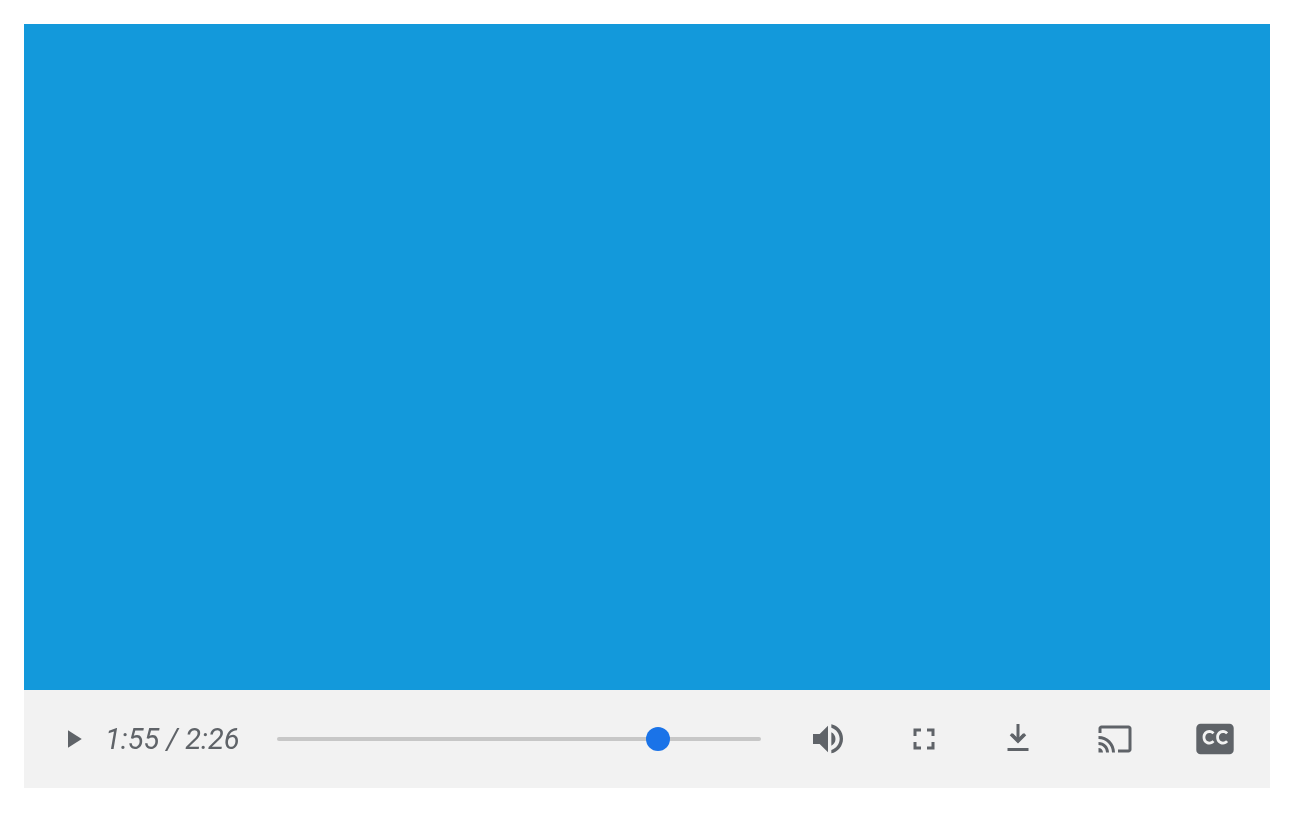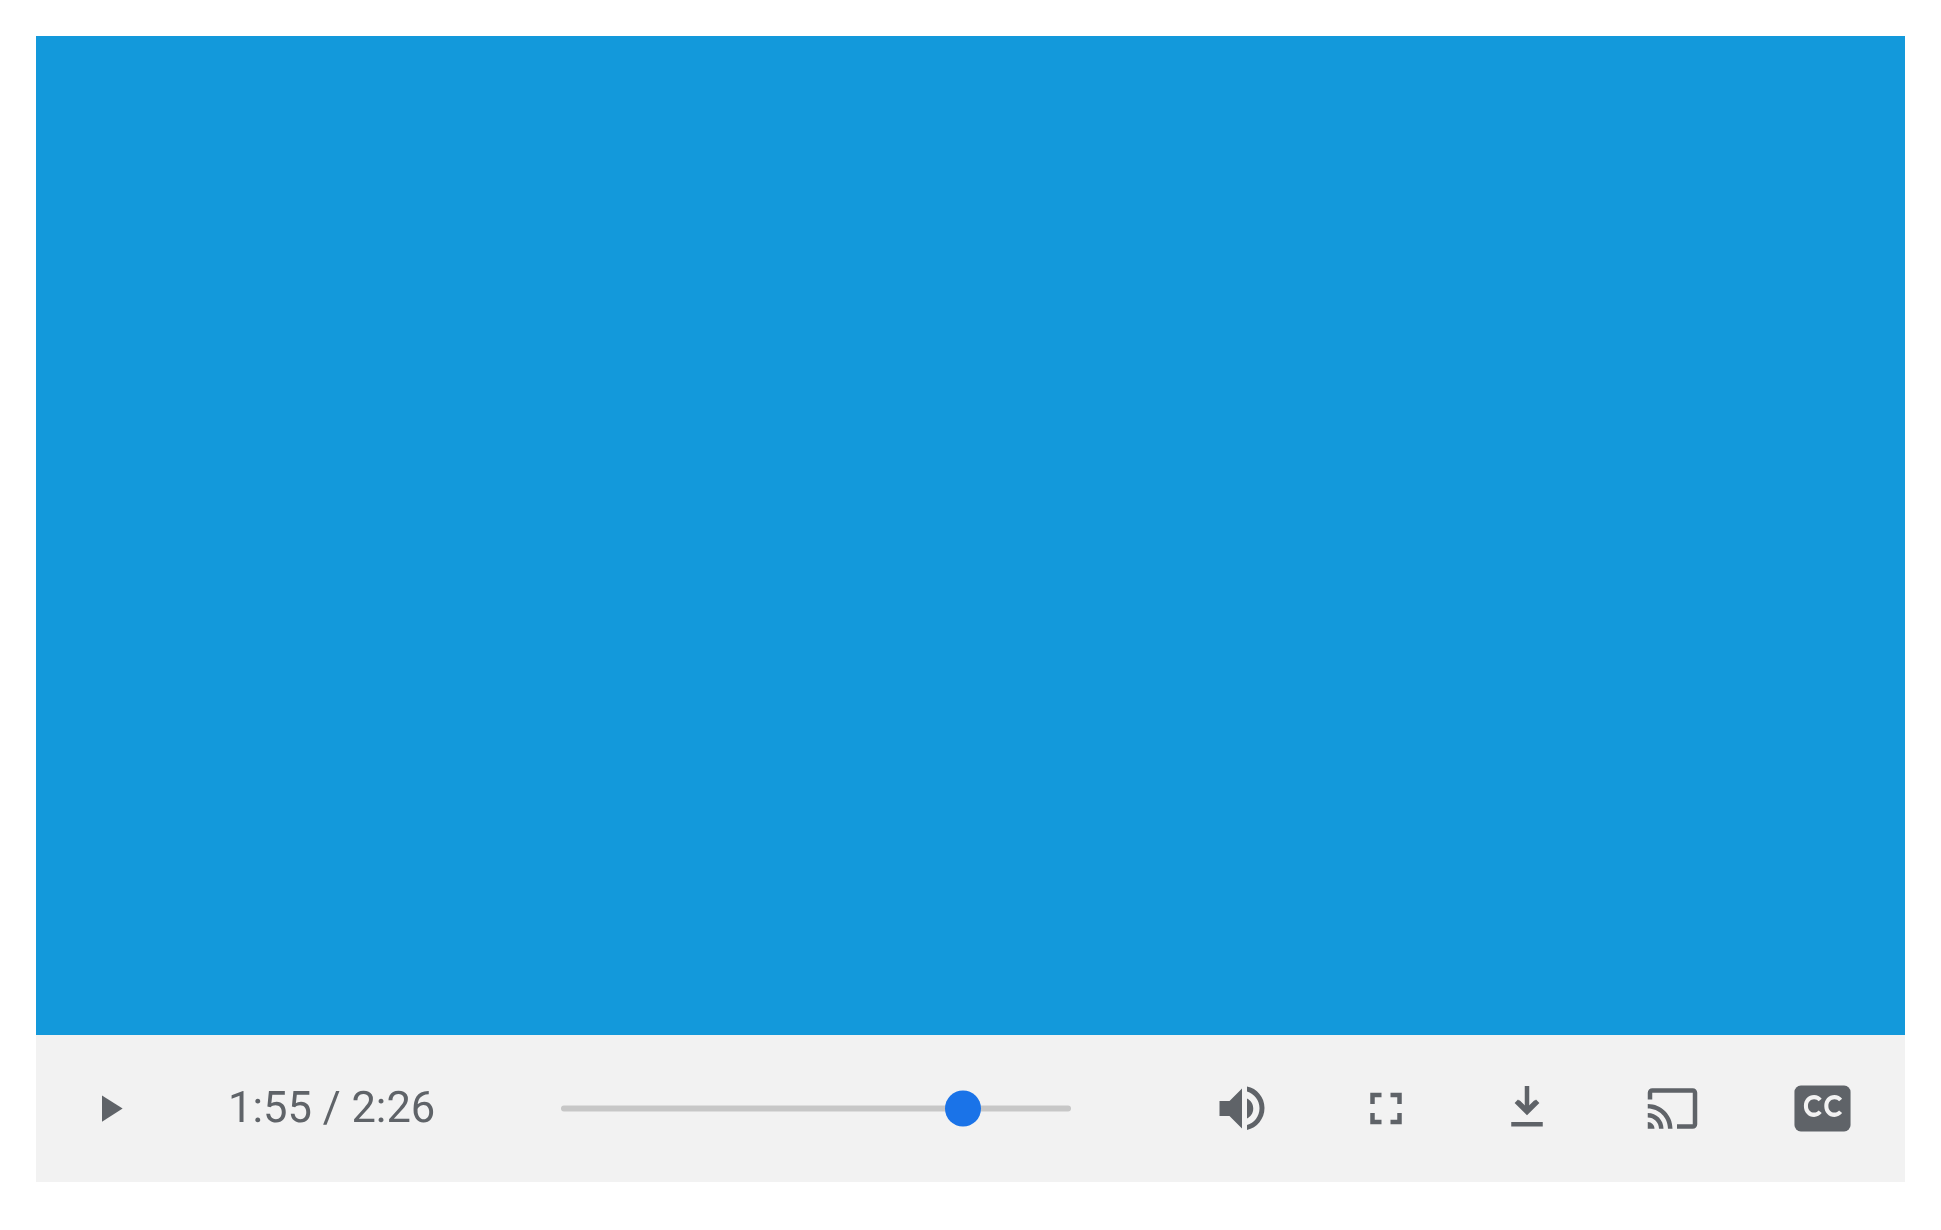--- a/index.html
+++ b/index.html
@@ -21,21 +21,22 @@
       height: 666px;
       background: #1399db;
     }
     .controls-bar {
       width: 100%;
       height: 98px;
       background: #f2f2f2;
       display: flex;
       align-items: center;
       padding: 0 34px;
-      gap: 64px;
+      gap: 17px;
+      font-style: italic;
     }
     .icon-button {
       display: flex;
       align-items: center;
       justify-content: center;
       cursor: pointer;
       flex-shrink: 0;
     }
     .time-display {
       font-size: 29px;

